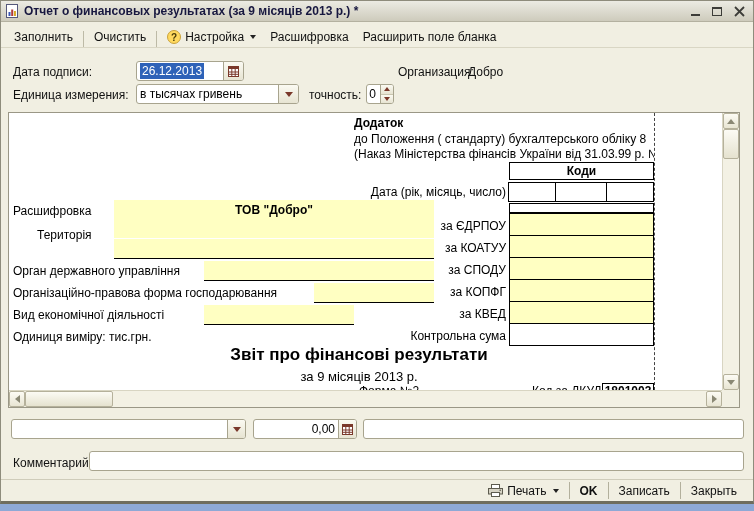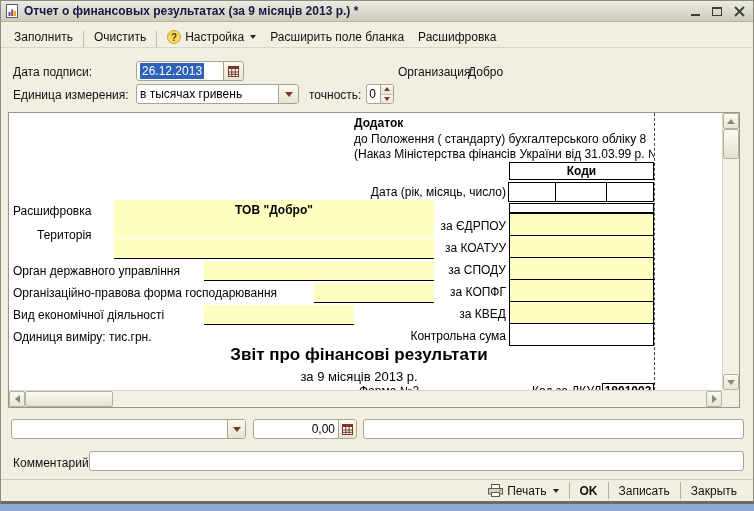--- a/index.html
+++ b/index.html
@@ -112,24 +112,24 @@
     <div class="tbtn">
         <span>Очистить</span>
       </div>
     <div class="tsep"></div>
     <div class="tbtn">
       <span class="helpcirc">?</span>
       <span>Настройка</span>
       <span class="dropcaret"></span>
     </div>
     <div class="tbtn">
+        <span>Расшифровка</span>
+      </div>
+    <div class="tbtn">
         <span>Расширить поле бланка</span>
-      </div>
-    <div class="tbtn">
-        <span>Расшифровка</span>
       </div>
   </div>
 
   <div class="params">
     <div class="plabel" style="left:12px; top:17px;">Дата подписи:</div>
     <div class="grp" style="left:135px; top:13px; width:108px;">
       <div class="txt"><span class="sel">26.12.2013</span></div>
       <div class="btnseg">
         <svg width="11" height="11" viewBox="0 0 11 11">
           <rect x="0.5" y="0.5" width="10" height="10" fill="#fff" stroke="#7a382a"></rect>

